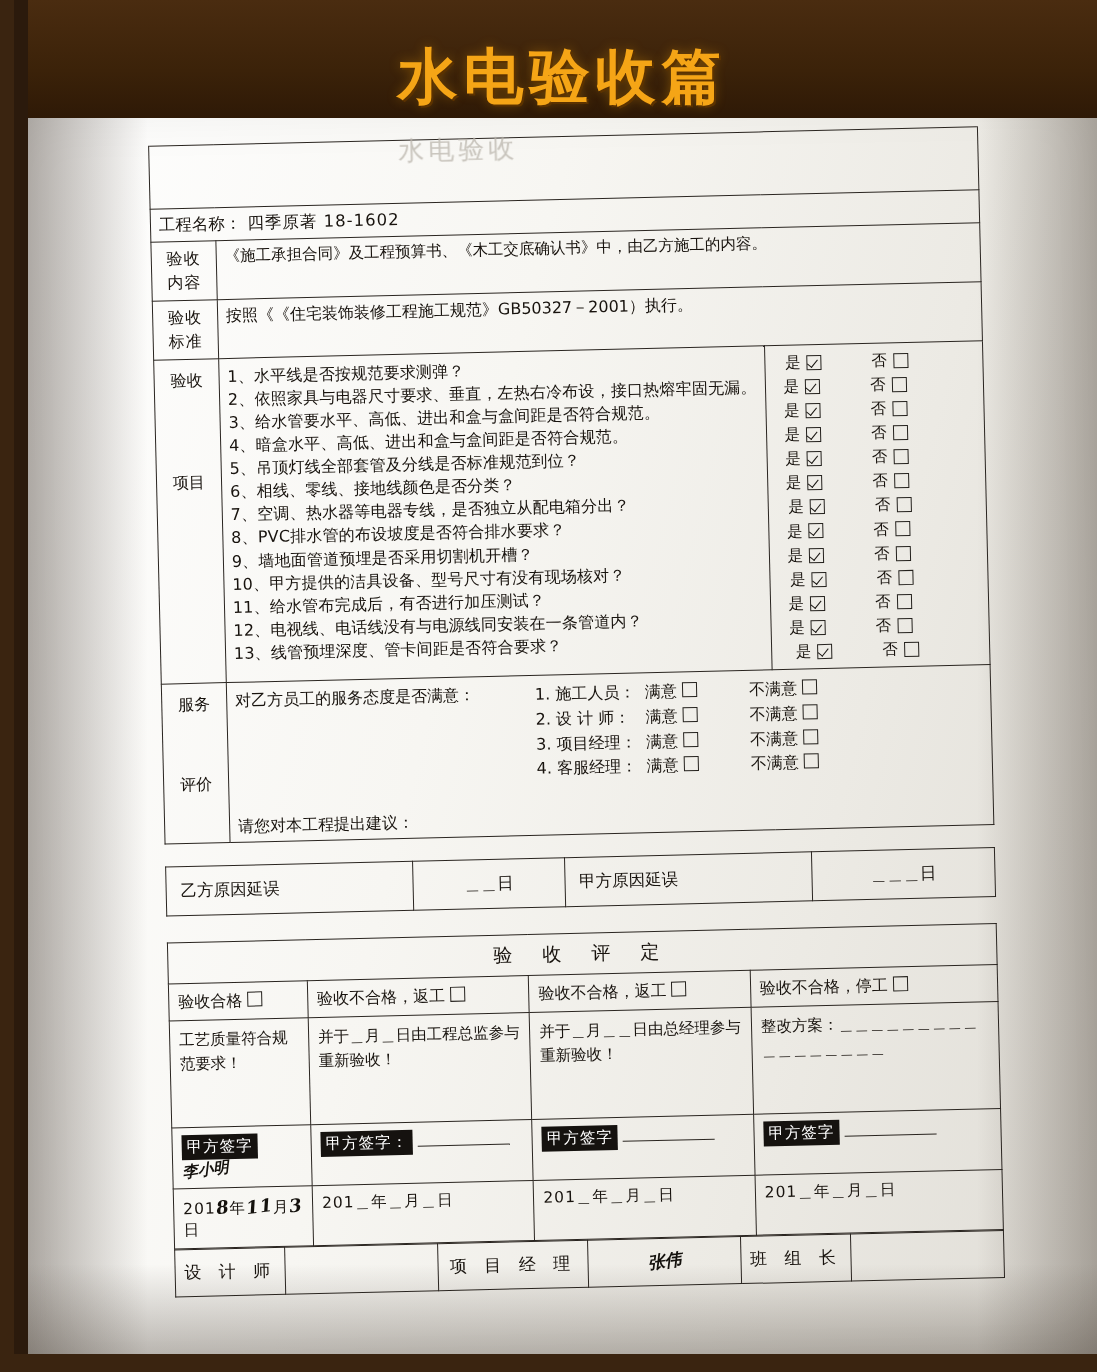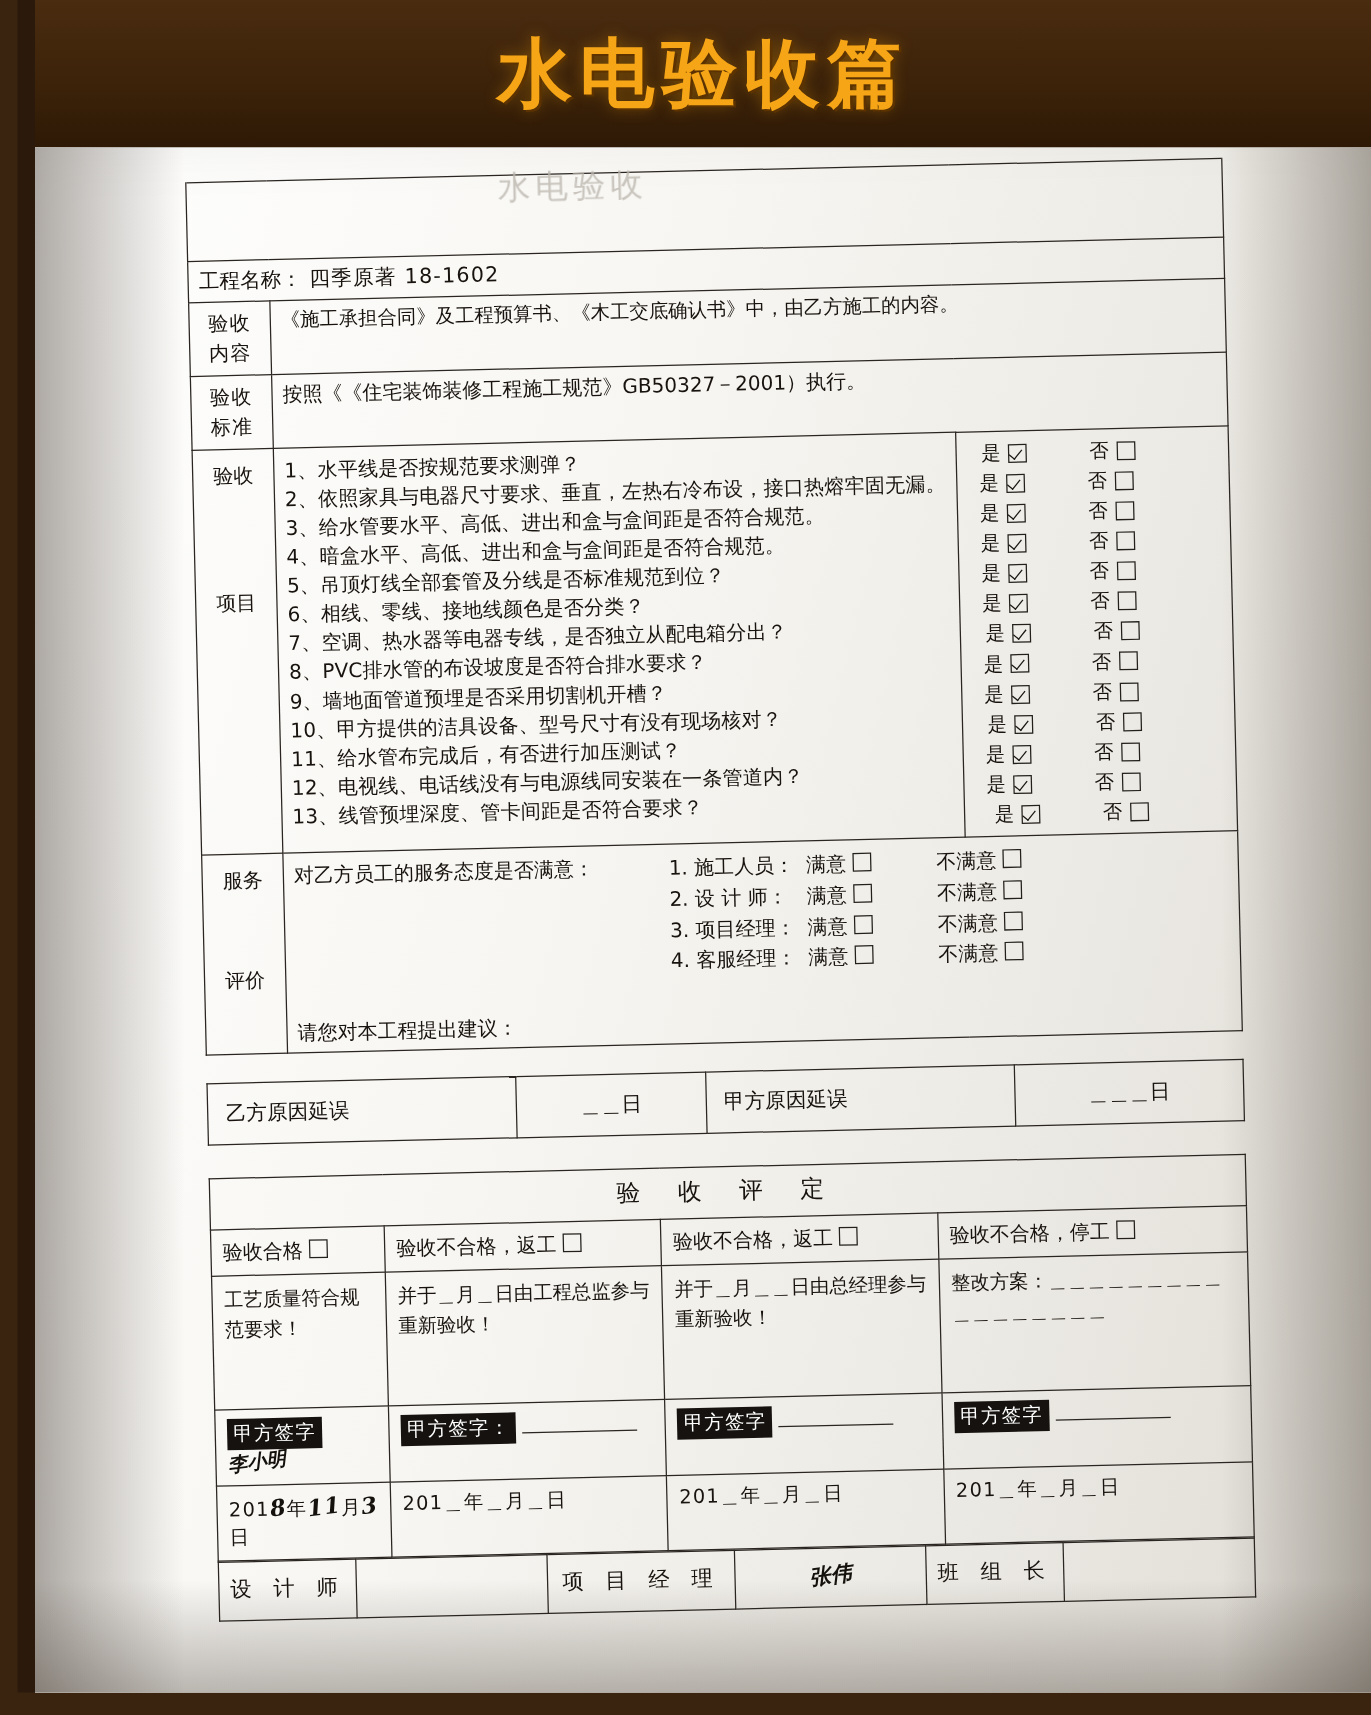--- a/index.html
+++ b/index.html
@@ -14,21 +14,21 @@
     position:absolute;inset:0;
     border-left:14px solid #3a2410;
     border-right:14px solid #3a2410;
     border-bottom:18px solid #3a2410;
     box-sizing:border-box;
   }
   
   .banner{
     position:absolute;left:14px;top:0;width:1069px;height:118px;
     background:linear-gradient(180deg,#4a2c10 0%,#3b2209 60%,#2e1906 100%);
-    display:flex;align-items:center;justify-content:center;
+    display:flex;align-items:flex-end;justify-content:center;
     border-bottom:3px solid #1d1004;
   }
   .banner-title{
     font-family:"DejaVu Sans","Liberation Sans",sans-serif;
     font-size:60px;font-weight:bold;color:#f5a516;
     letter-spacing:6px;
     text-shadow:2px 2px 0 #5b3200, 0 0 12px rgba(255,170,0,.35);
   }
   
   .photo{

